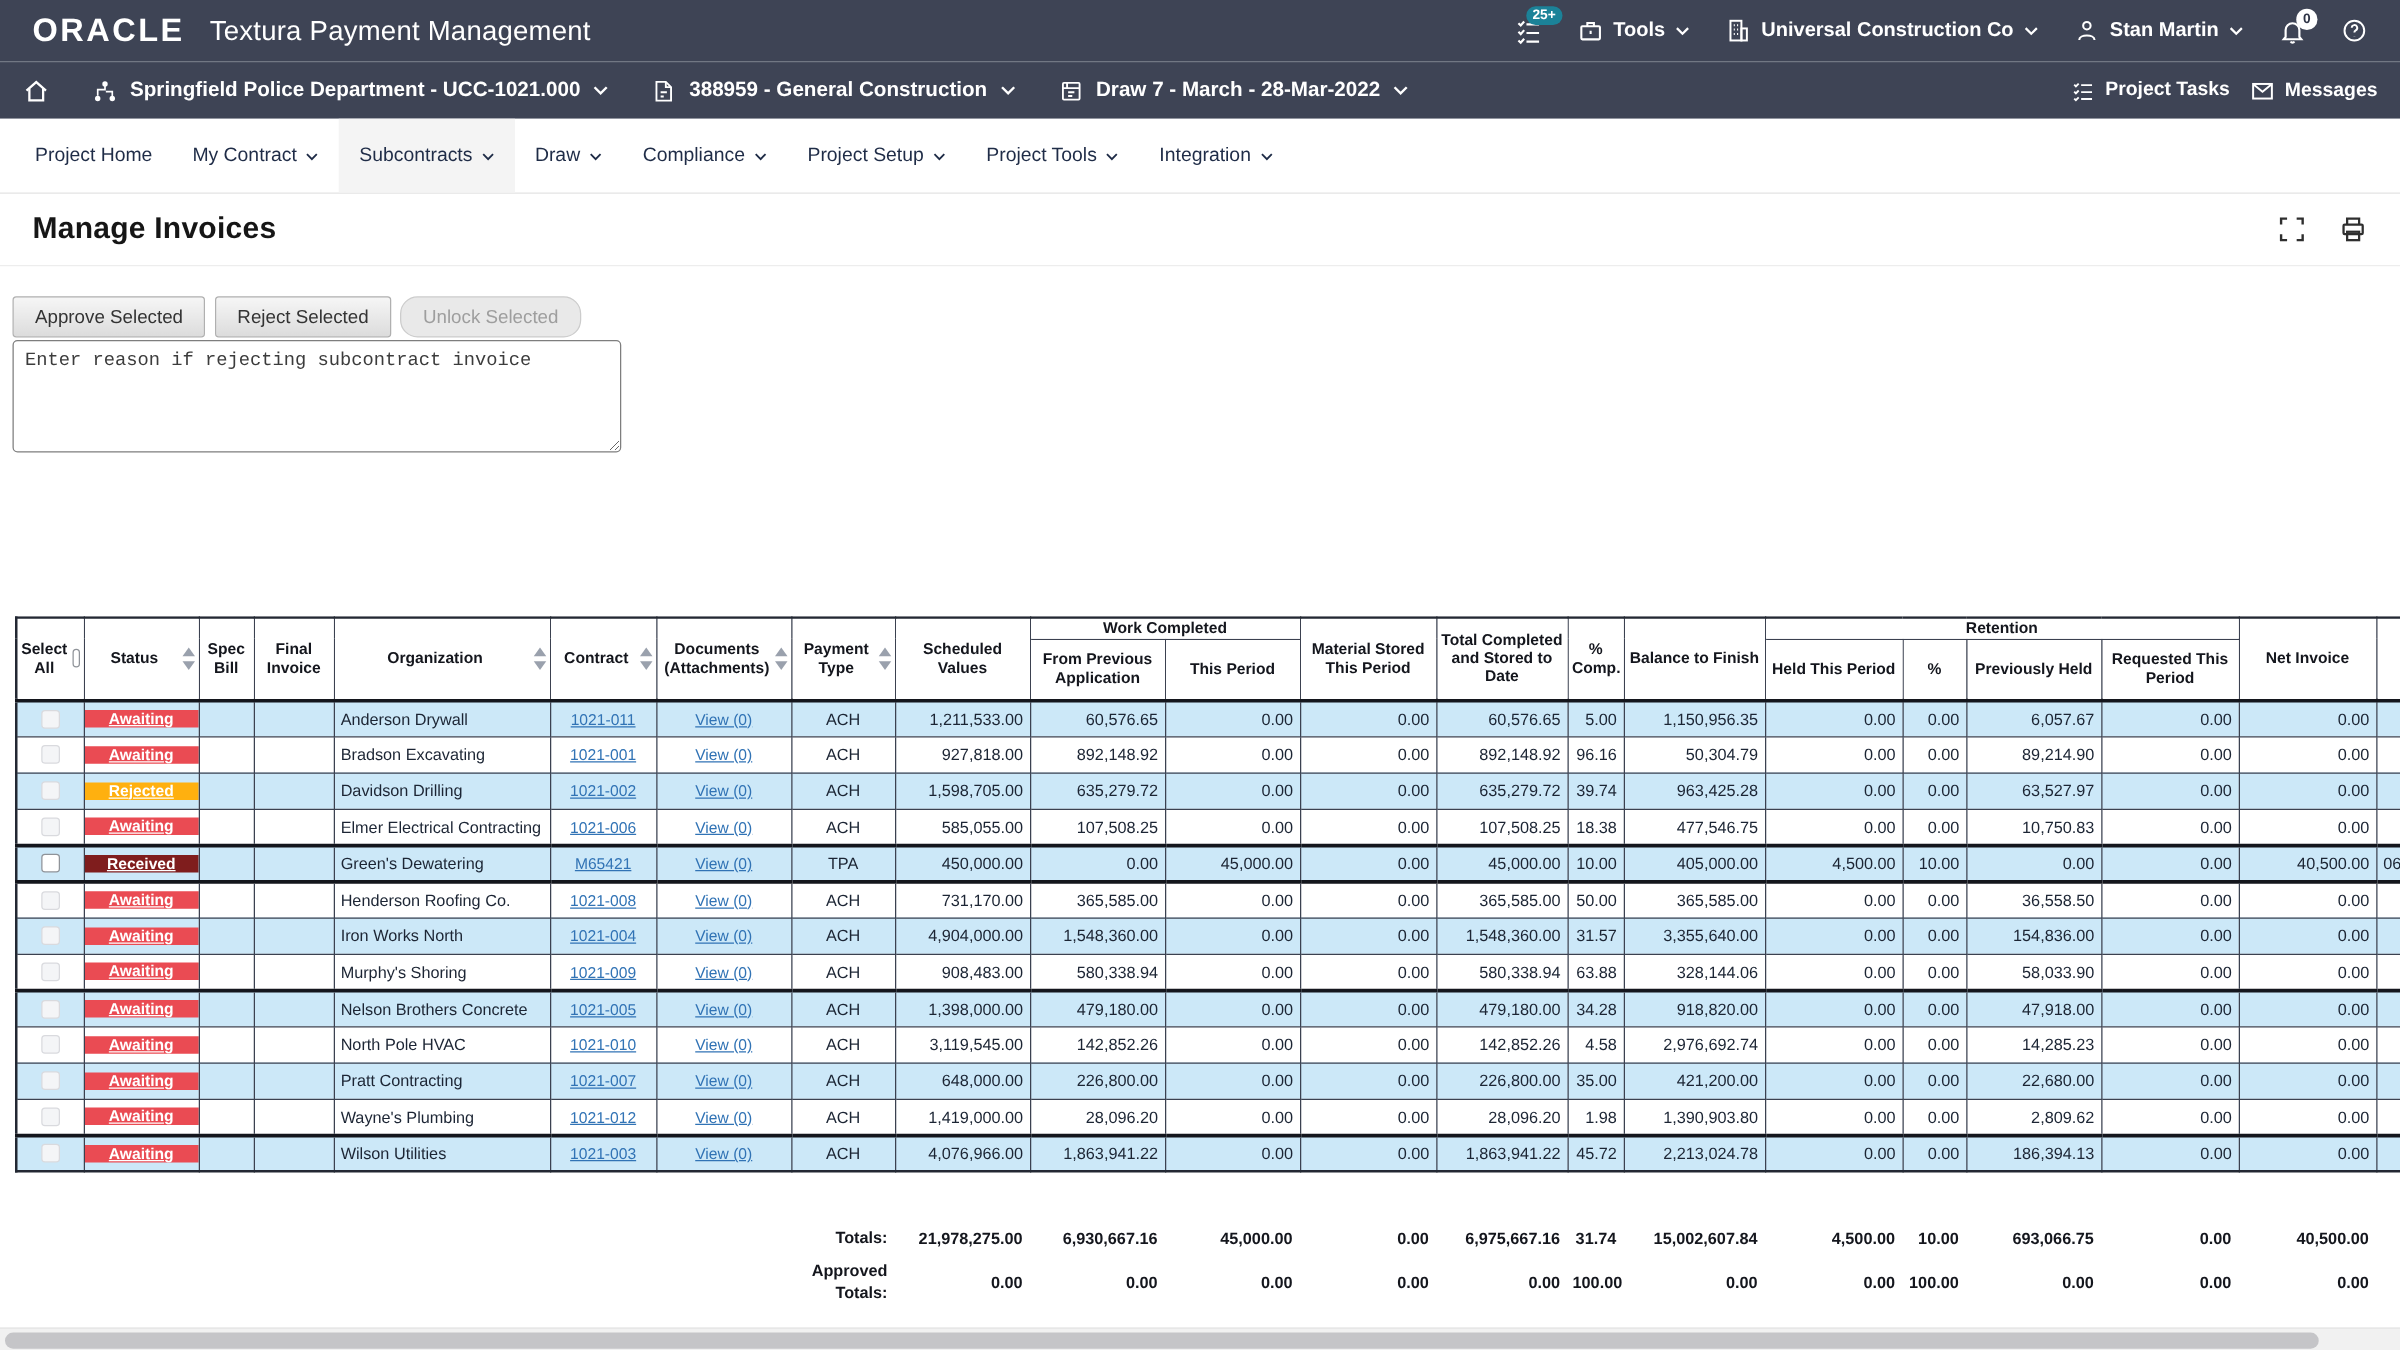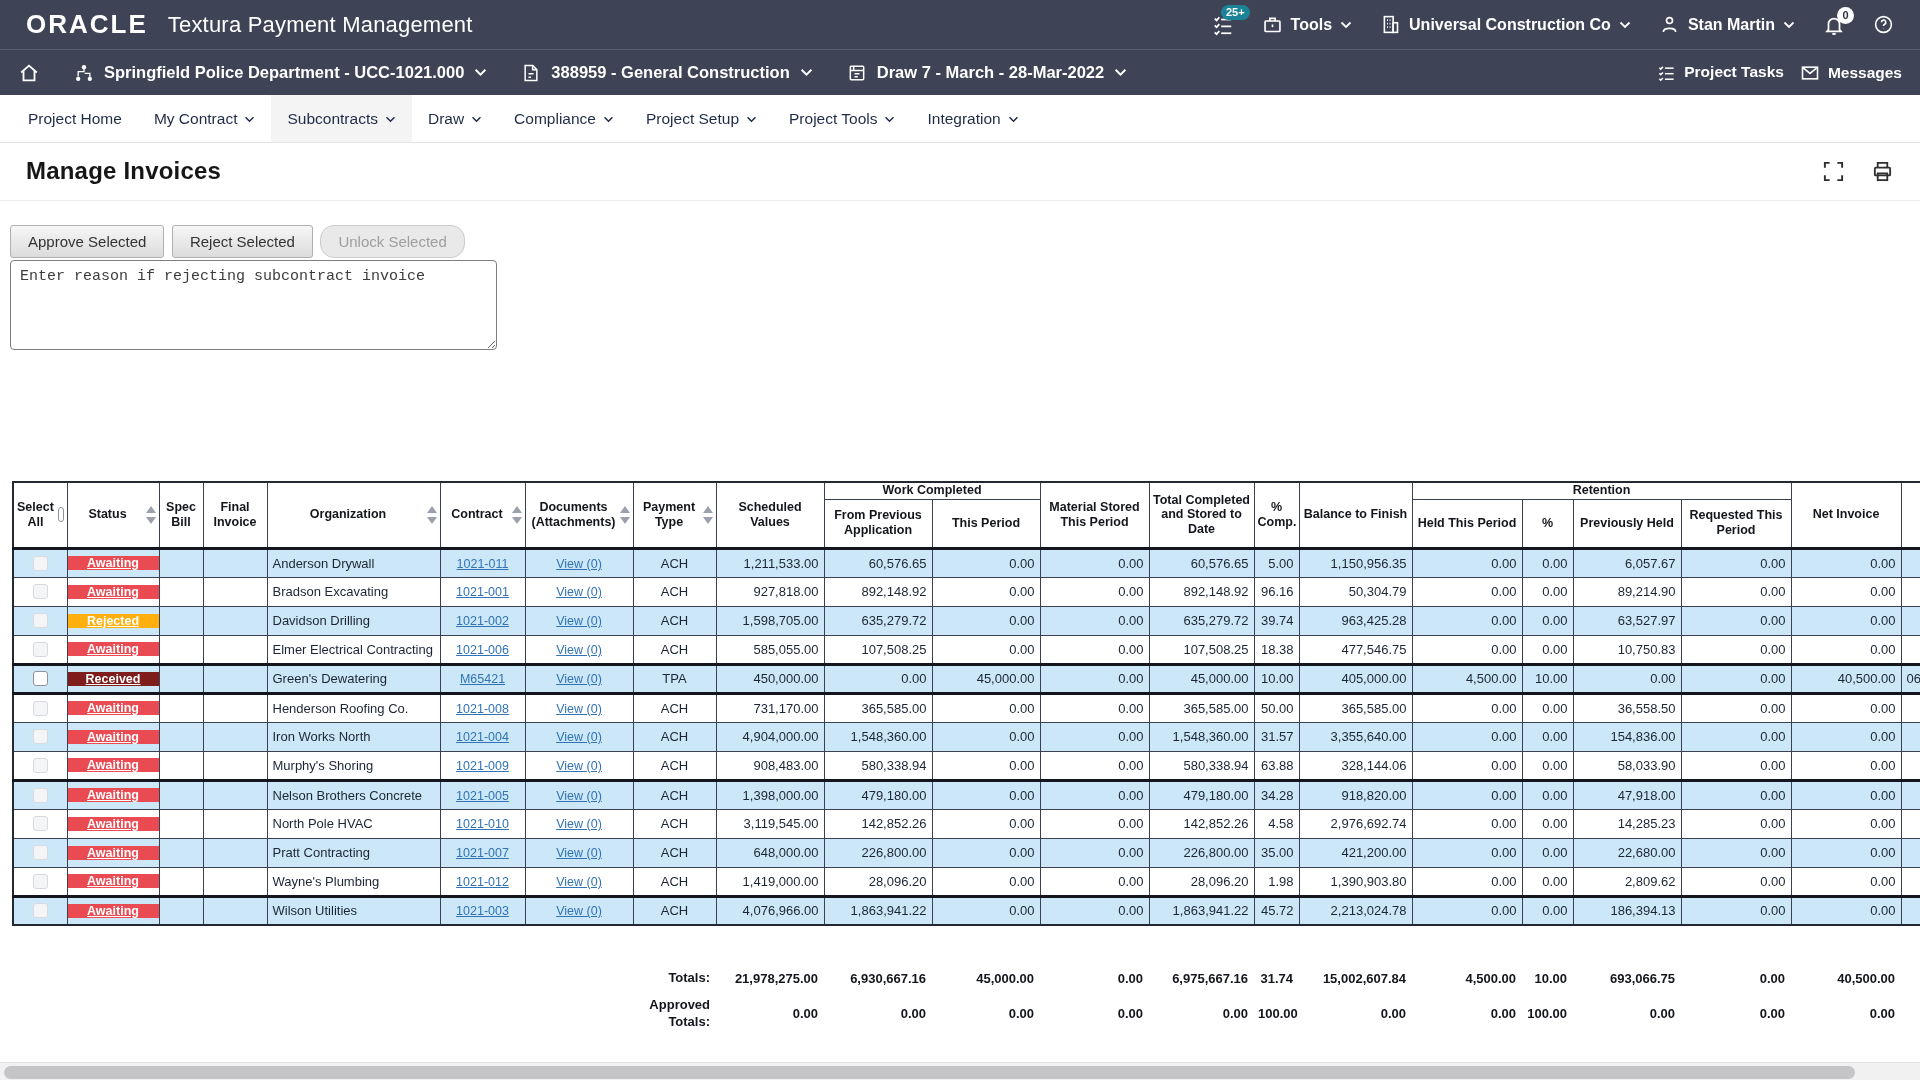--- a/index.html
+++ b/index.html
@@ -20,21 +20,21 @@
   .rel { position:relative; }
 
   
   .ctxbar { height:46px; background:#3e4455; border-top:1px solid rgba(255,255,255,.14);
     display:flex; align-items:center; padding:0 18px; color:#fff; gap:34px; }
   .ctx-item { display:flex; align-items:center; gap:10px; font-size:16.5px; font-weight:600; cursor:pointer; }
   .ctxbar-right { margin-left:auto; display:flex; align-items:flex-start; gap:16px; }
   .ctx-right-item { display:flex; align-items:center; gap:8px; font-size:15.5px; font-weight:600; cursor:pointer; }
 
   
-  .projnav { height:48px; background:#fff; border-bottom:1px solid #e4e4e4; display:flex; align-items:stretch; padding:0 12px; }
+  .projnav { height:60px; background:#fff; border-bottom:1px solid #e4e4e4; display:flex; align-items:stretch; padding:0 12px; }
   .nav-item { display:flex; align-items:center; gap:7px; padding:0 16px; font-size:15.5px; color:#1f2c47; cursor:pointer; }
   .nav-item.active { background:#f4f4f4; }
   .nav-chevron { margin-top:2px; }
 
   
   .titlebar { display:flex; align-items:center; padding:14px 26px 15px 26px; border-bottom:1px solid #ededed; }
   .page-title { font-size:24px; font-weight:bold; color:#161616; letter-spacing:.2px; }
   .title-icons { margin-left:auto; display:flex; gap:26px; color:#2f2f2f; }
   .title-icons .tbtn { cursor:pointer; display:inline-flex; }
 

